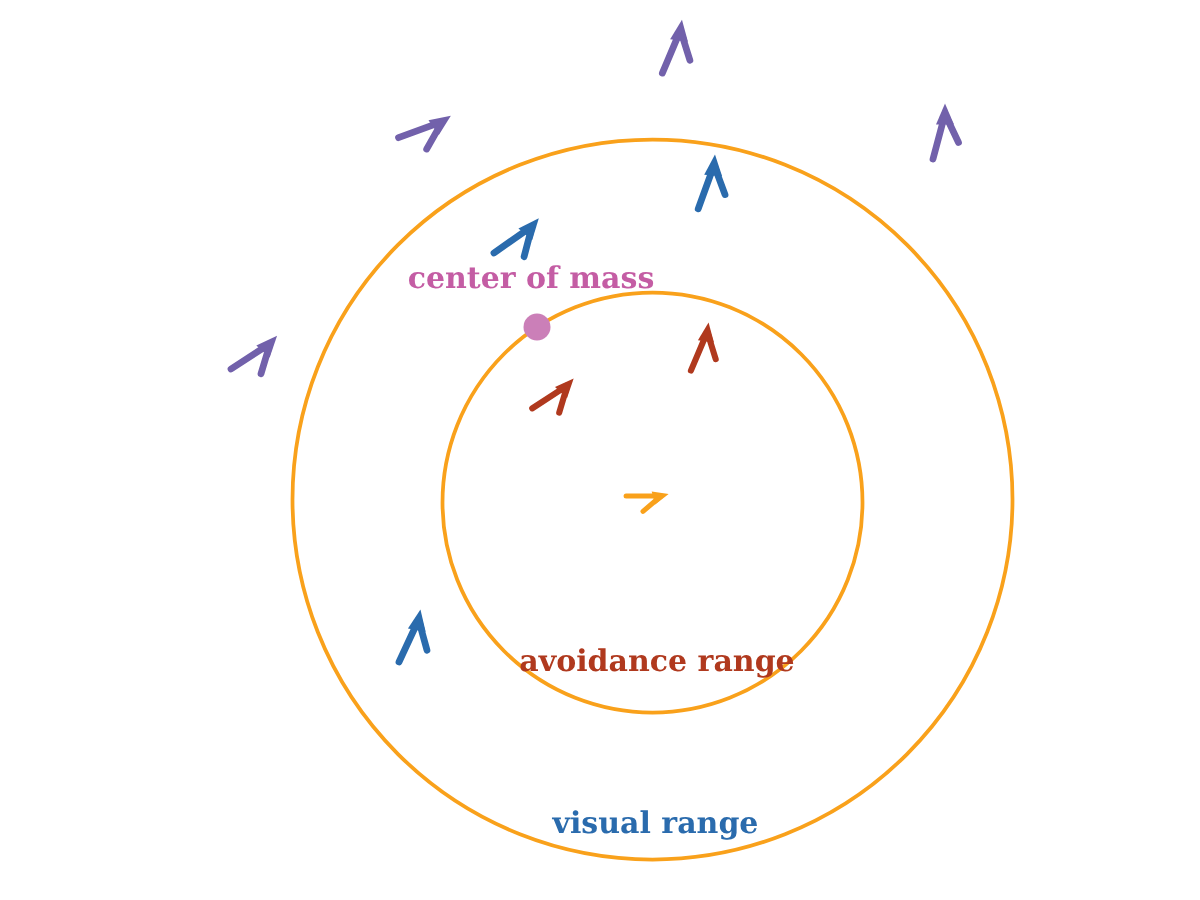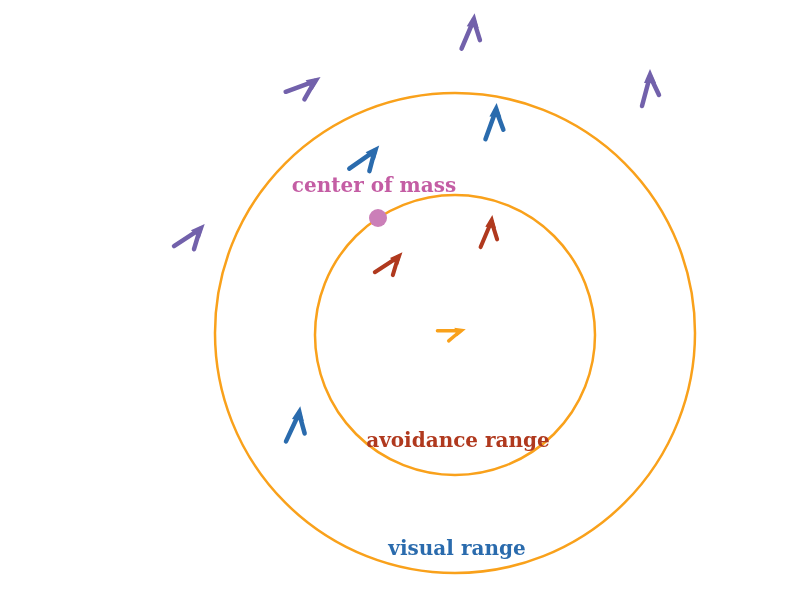--- a/index.html
+++ b/index.html
@@ -6,21 +6,20 @@
     margin: 0;
     padding: 0;
     background: #ffffff;
   }
   .canvas {
     position: relative;
     width: 712px;
     height: 600px;
     background: #7f1d1d;
     overflow: hidden;
-    margin-left: 20px;
   }
   svg {
     display: block;
   }
   .diagram-label {
     font-family: "DejaVu Serif", serif;
     font-weight: bold;
     font-size: 20px;
   }
 </style>

